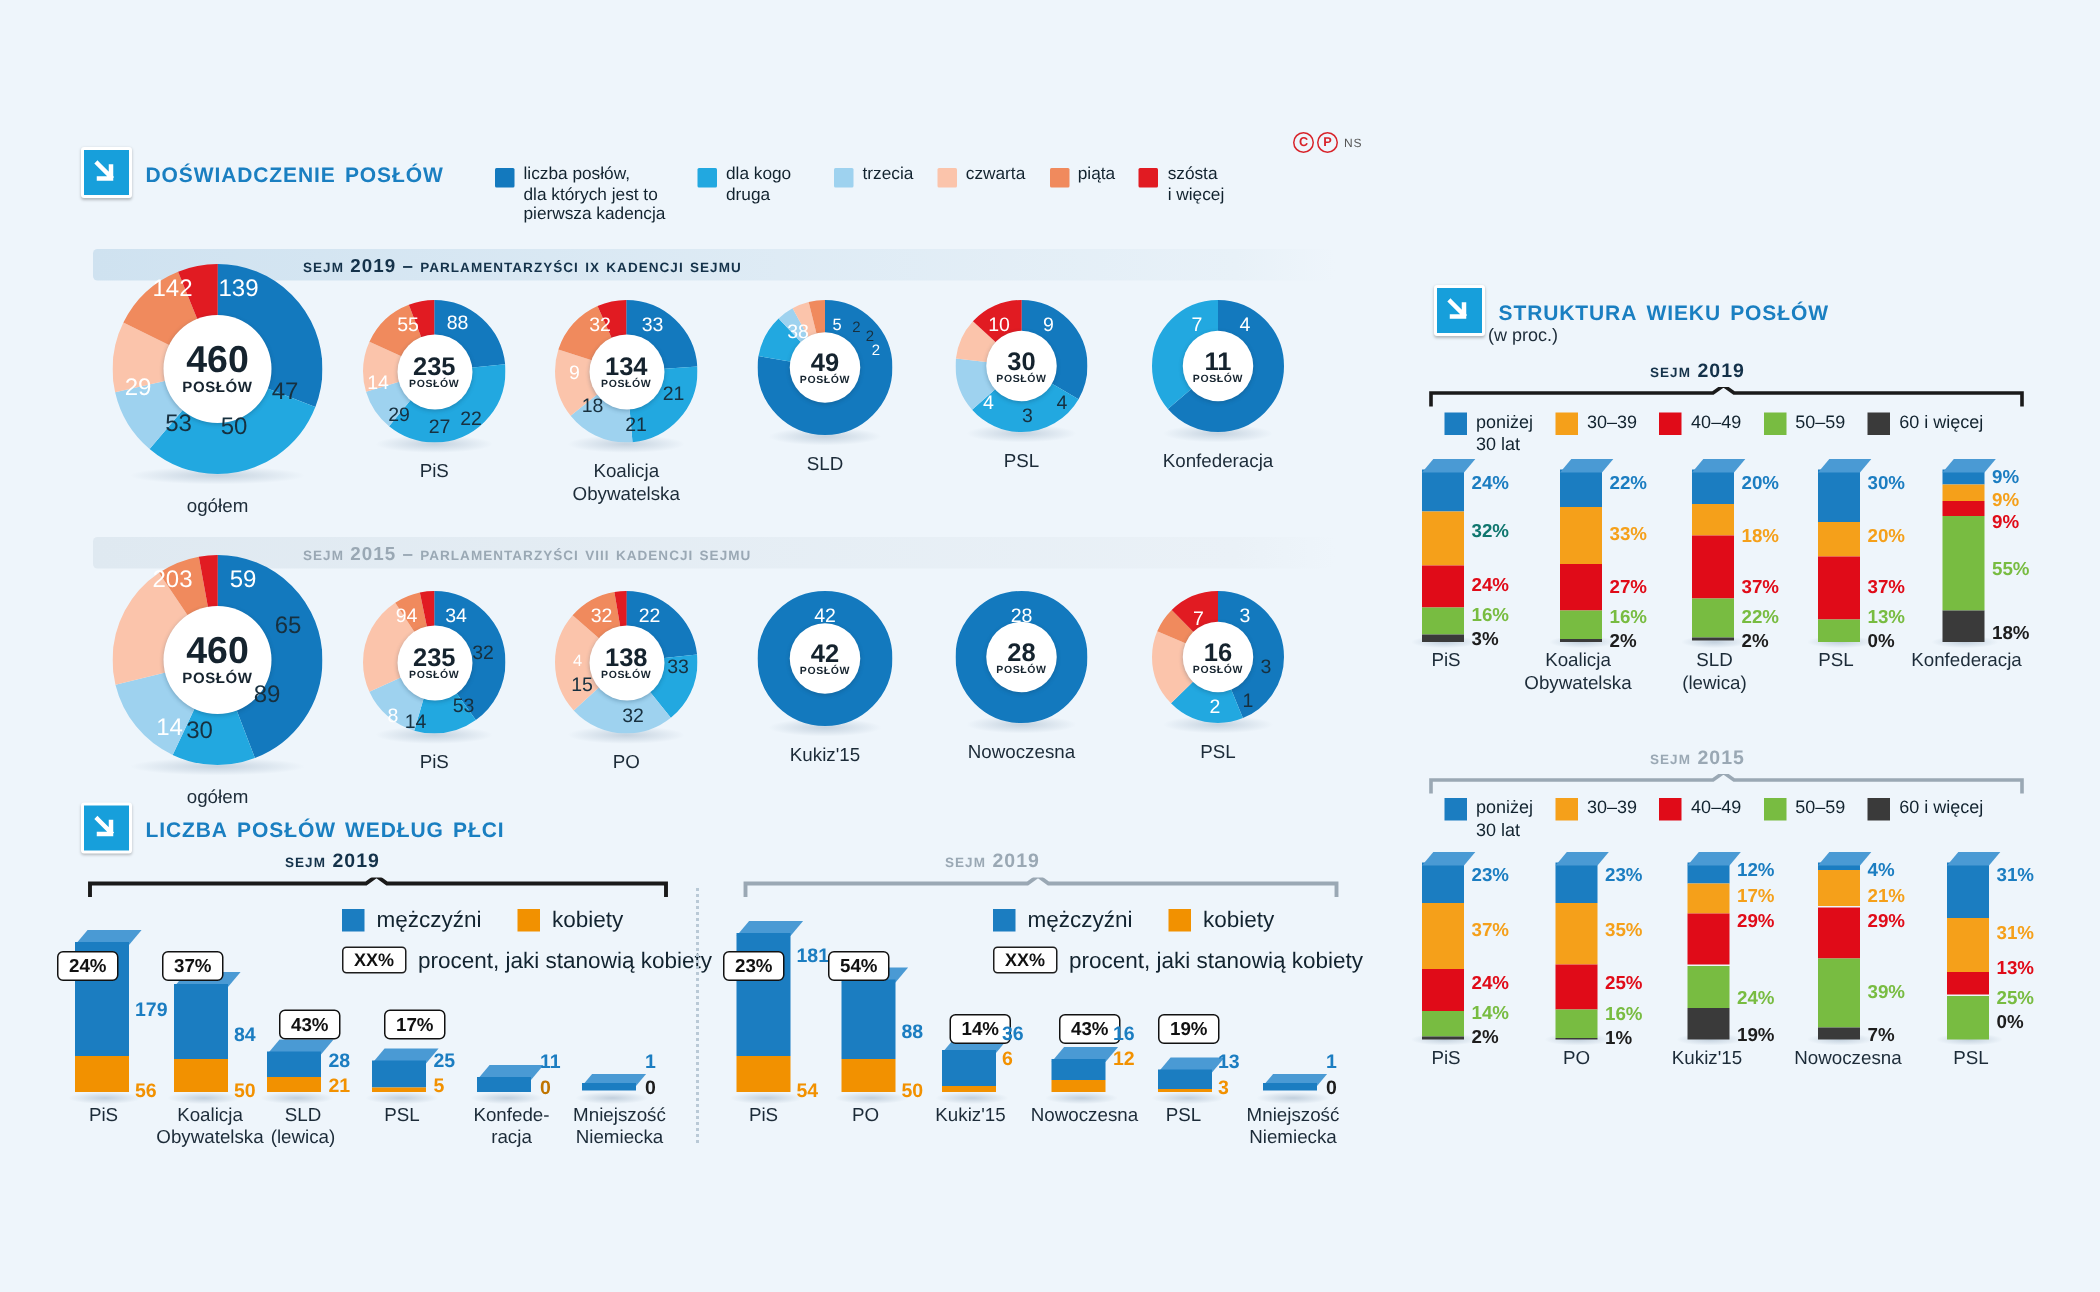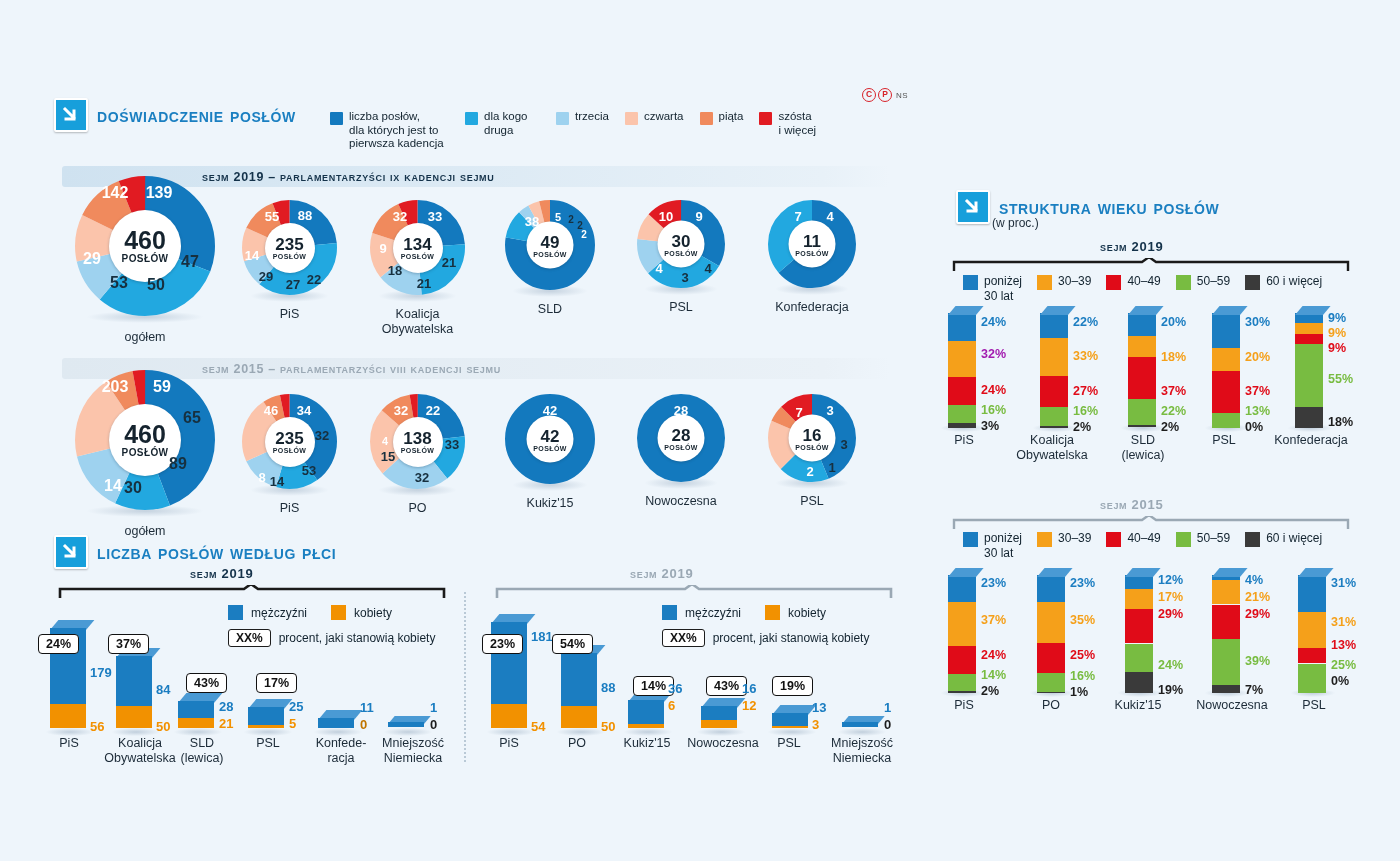--- a/index.html
+++ b/index.html
@@ -49,26 +49,26 @@
   .donut-wrap{position:absolute;text-align:center;}
   .donut{position:relative;}
   .donut .shadow{position:absolute;left:8%;bottom:-7px;width:84%;height:12px;
      background:radial-gradient(ellipse at center, rgba(90,120,150,.28) 0%, rgba(90,120,150,0) 70%);}
   .donut svg{display:block;position:relative;}
   .donut .hole{position:absolute;left:50%;top:50%;transform:translate(-50%,-50%);
      background:#fff;border-radius:50%;box-shadow:0 1px 3px rgba(20,60,90,.30);
      display:flex;flex-direction:column;align-items:center;justify-content:center;}
   .hole .n{font-weight:bold;color:#15232e;line-height:1;}
   .hole .w{font-weight:bold;color:#15232e;letter-spacing:.4px;}
-  .dlab{position:absolute;font-weight:bold;white-space:nowrap;transform:translate(-50%,-50%);}
+  .dlab{position:absolute;font-weight:normal;white-space:nowrap;transform:translate(-50%,-50%);}
   .dcap{margin-top:12px;font-size:12.5px;color:#1c2b38;line-height:15px;}
   .g-legend{position:absolute;}
   .g-legend .row{display:flex;align-items:center;gap:8px;margin-bottom:9px;}
   .g-legend .sw{width:15px;height:15px;flex:none;}
-  .g-legend .tx{font-size:12px;color:#12232f;}
+  .g-legend .tx{font-size:15px;color:#12232f;}
   .g-legend .xxbox{border:1.6px solid #1d1d1d;background:#fff;border-radius:3px;
      padding:1px 7px;font-size:12px;font-weight:bold;color:#111;}
   .bar3d{position:absolute;}
   .bar3d .face{position:absolute;left:0;bottom:0;width:100%;}
   .bar3d .top{position:absolute;left:0;}
   .pctbox{position:absolute;border:1.7px solid #111;background:#fff;border-radius:4px;
      padding:2px 7px;font-size:12.5px;font-weight:bold;color:#111;white-space:nowrap;}
   .vlab{position:absolute;font-size:13px;font-weight:bold;white-space:nowrap;}
   .xlab{position:absolute;font-size:12.5px;color:#1c2b38;text-align:center;line-height:15px;}
   .barshadow{position:absolute;height:8px;
@@ -318,21 +318,21 @@
         <circle cx="50" cy="50" r="36" fill="none" stroke="#22a8e0" stroke-width="28" stroke-dasharray="32.7 193.5" transform="rotate(-90 50 50)" stroke-dashoffset="-90.5"></circle>
         <circle cx="50" cy="50" r="36" fill="none" stroke="#9ed2ef" stroke-width="28" stroke-dasharray="30.8 195.4" transform="rotate(-90 50 50)" stroke-dashoffset="-123.2"></circle>
         <circle cx="50" cy="50" r="36" fill="none" stroke="#fbc4ab" stroke-width="28" stroke-dasharray="51.0 175.2" transform="rotate(-90 50 50)" stroke-dashoffset="-154.0"></circle>
         <circle cx="50" cy="50" r="36" fill="none" stroke="#f08a5d" stroke-width="28" stroke-dasharray="13.5 212.7" transform="rotate(-90 50 50)" stroke-dashoffset="-205.0"></circle>
         <circle cx="50" cy="50" r="36" fill="none" stroke="#e11b22" stroke-width="28" stroke-dasharray="7.7 218.5" transform="rotate(-90 50 50)" stroke-dashoffset="-218.5"></circle>
       </svg>
       <div class="hole" style="width:50px;height:50px;">
         <span class="n" style="font-size:17px">235</span>
         <span class="w" style="font-size:7px">POSŁÓW</span>
       </div>
-      <span class="dlab" style="left:29px;top:16px;font-size:13px;color:#fff">46</span>
+      <span class="dlab" style="left:29px;top:16px;font-size:13px;color:#fff">94</span>
       <span class="dlab" style="left:62px;top:16px;font-size:13px;color:#fff">34</span>
       <span class="dlab" style="left:80px;top:41px;font-size:13px;color:#17303f">32</span>
       <span class="dlab" style="left:67px;top:76px;font-size:13px;color:#17303f">53</span>
       <span class="dlab" style="left:35px;top:87px;font-size:13px;color:#17303f">14</span>
       <span class="dlab" style="left:20px;top:83px;font-size:13px;color:#fff">8</span>
     </div>
     <div class="dcap">PiS</div>
   </div>
 
   <div class="donut-wrap" style="left:370px;top:394px;width:95px;">
@@ -633,21 +633,21 @@
   <div class="barshadow" style="left:941px;top:424px;width:44px"></div>
   <div class="astack" style="left:948px;top:313px;width:28px;height:115px">
     <div class="aseg" style="top:0;height:27.6px;background:#1b7dc1"></div>
     <div class="aseg" style="top:27.6px;height:36.8px;background:#f5a01a"></div>
     <div class="aseg" style="top:64.4px;height:27.6px;background:#e00b18"></div>
     <div class="aseg" style="top:92px;height:18.4px;background:#78bc41"></div>
     <div class="aseg" style="top:110.4px;height:4.6px;background:#3a3a3a"></div>
     <div class="top" style="position:absolute;top:-7px;left:0;width:28px;height:9px;background:#4a9ad4;transform:skewX(-40deg);transform-origin:bottom left;"></div>
   </div>
   <div class="apct" style="left:981px;top:322px;color:#1b7dc1">24%</div>
-  <div class="apct" style="left:981px;top:354px;color:#a21caf">32%</div>
+  <div class="apct" style="left:981px;top:354px;color:#0f766e">32%</div>
   <div class="apct" style="left:981px;top:390px;color:#e00b18">24%</div>
   <div class="apct" style="left:981px;top:410px;color:#78bc41">16%</div>
   <div class="apct" style="left:981px;top:426px;color:#1d1d1d">3%</div>
   <div class="xlab" style="left:936px;top:433px;width:56px">PiS</div>
 
   <div class="barshadow" style="left:1033px;top:424px;width:44px"></div>
   <div class="astack" style="left:1040px;top:313px;width:28px;height:115px">
     <div class="aseg" style="top:0;height:25.3px;background:#1b7dc1"></div>
     <div class="aseg" style="top:25.3px;height:37.9px;background:#f5a01a"></div>
     <div class="aseg" style="top:63.2px;height:31.1px;background:#e00b18"></div>

